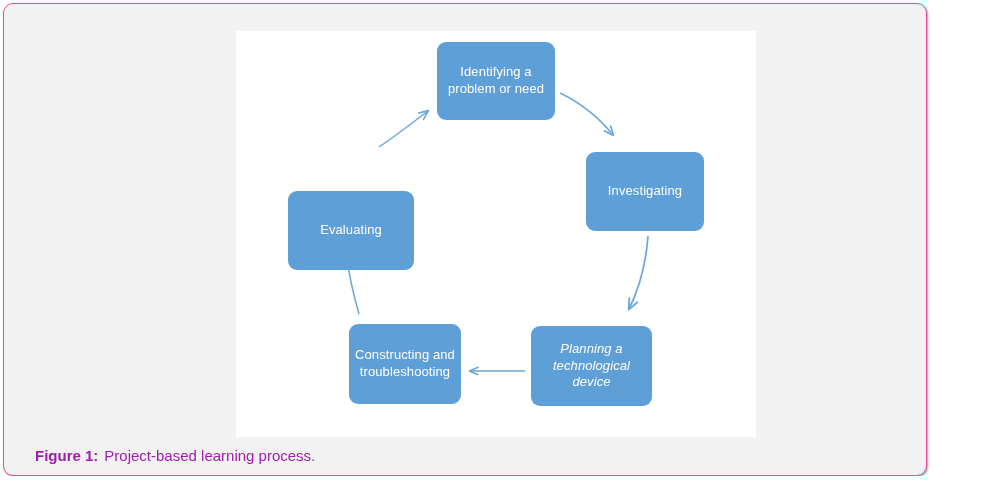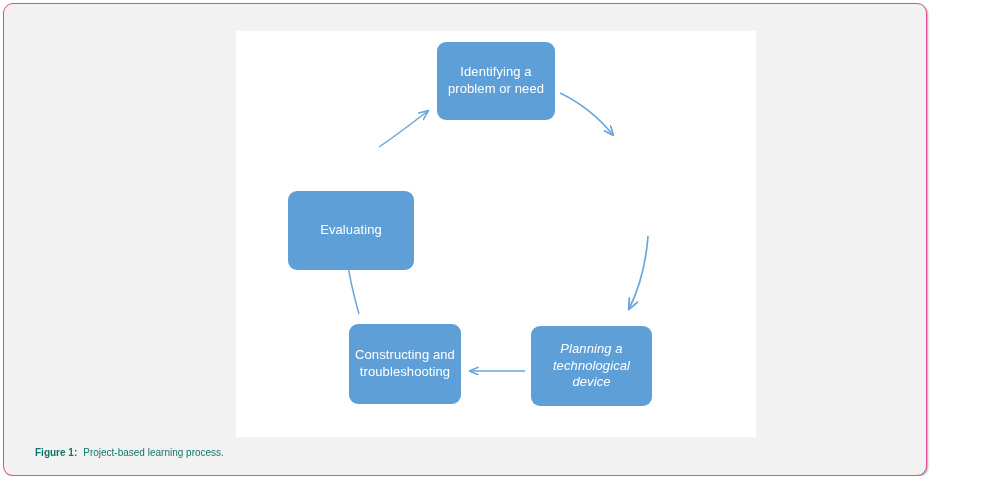--- a/index.html
+++ b/index.html
@@ -66,22 +66,22 @@
     width: 520px;
     height: 406px;
     pointer-events: none;
   }
 
   
   .caption {
     position: absolute;
     left: 31px;
     top: 443px;
-    font-size: 10px;
-    color: #0f766e;
+    font-size: 15px;
+    color: #a21caf;
     font-family: "Liberation Sans", sans-serif;
     white-space: nowrap;
   }
   .caption .cap-label {
     font-weight: bold;
   }
   .caption .cap-text {
     font-weight: normal;
     margin-left: 6px;
   }
@@ -108,20 +108,23 @@
 
       <path d="M123,283 C117,262 112,240 109,215" fill="none" stroke="#6aa6db" stroke-width="1.5" marker-end="url(#ah)"></path>
 
       <path d="M143,116 C161,104 176,92 192,80" fill="none" stroke="#6aa6db" stroke-width="1.5" marker-end="url(#ah)"></path>
     </svg>
 
     <div class="pbox box-identify">
       <span>Identifying a problem or need</span>
     </div>
 
+    <div class="pbox box-investigate">
+      <span>Investigating</span>
+    </div>
 
     <div class="pbox box-planning">
       <span>Planning a technological device</span>
     </div>
 
     <div class="pbox box-construct">
       <span>Constructing and troubleshooting</span>
     </div>
 
     <div class="pbox box-evaluate">

